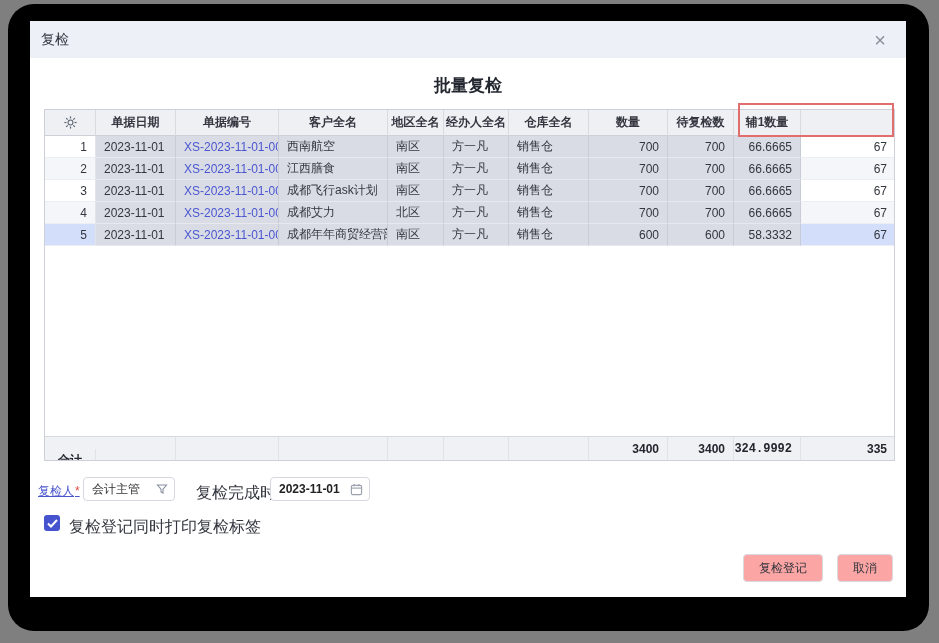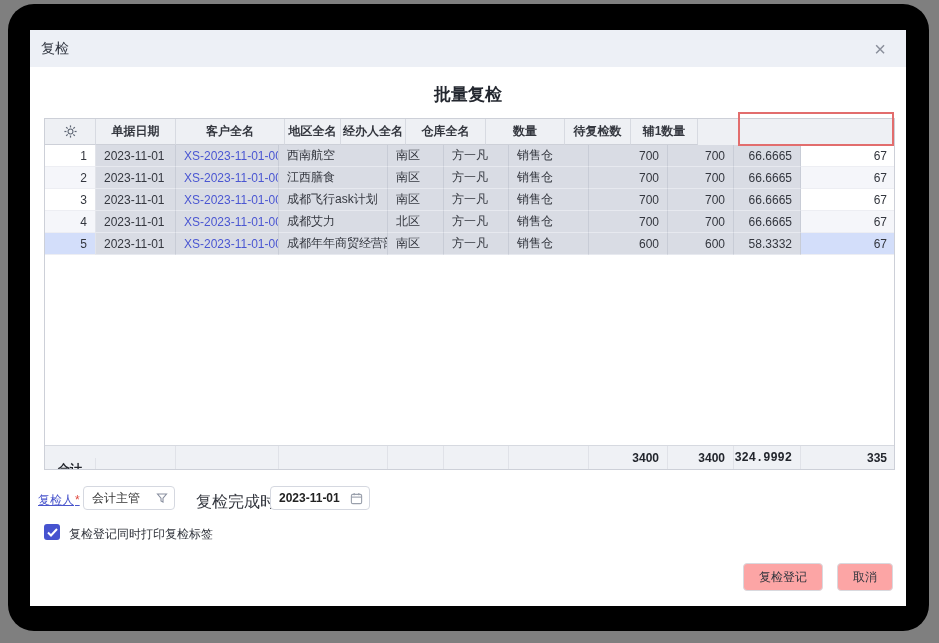--- a/index.html
+++ b/index.html
@@ -2,21 +2,21 @@
 <html><head>
 <meta charset="utf-8">
 <style>
   html,body{margin:0;padding:0;}
   body{
     width:939px;height:643px;position:relative;overflow:hidden;
     background:#7f7f7f;
     font-family:"Liberation Sans","DejaVu Sans",sans-serif;
   }
   .frame{position:absolute;left:8px;top:4px;width:921px;height:627px;background:#000;border-radius:26px;}
-  .dlg{position:absolute;left:30px;top:30px;width:876px;height:576px;background:#fff;}
+  .dlg{position:absolute;left:30px;top:21px;width:876px;height:576px;background:#fff;}
   .titlebar{position:absolute;left:0;top:0;width:100%;height:37px;background:#edf0f6;display:flex;align-items:center;}
   .titlebar .t{margin-left:11px;font-size:14px;color:#2c313c;}
   .close{position:absolute;right:14px;top:7px;width:24px;height:24px;display:flex;align-items:center;justify-content:center;
          font-size:20px;color:#8a8f9b;cursor:pointer;line-height:1;}
   .heading{position:absolute;top:53px;left:0;width:100%;text-align:center;font-size:17px;font-weight:bold;color:#23272f;}
 
   
   .table{position:absolute;left:14px;top:88px;width:851px;border:1px solid #cdd0d8;box-sizing:border-box;font-size:12px;background:#404040;}
   .trow{display:flex;overflow:hidden;}
   .td{box-sizing:border-box;height:100%;display:flex;align-items:center;padding:0 8px;overflow:hidden;white-space:nowrap;flex:0 0 auto;}
@@ -40,21 +40,21 @@
   .req{color:#e04a3f;text-decoration:none;margin-left:1px;}
   .field{position:absolute;height:24px;border:1px solid #d5d8e0;border-radius:4px;box-sizing:border-box;background:#fff;display:flex;align-items:center;}
   .field input{border:0;outline:none;background:transparent;font-size:12px;color:#333;width:100%;padding:0 4px 0 8px;
                font-family:"Liberation Sans","DejaVu Sans",sans-serif;}
   .f-inspector{left:53px;top:456px;width:92px;}
   .f-time{left:240px;top:456px;width:100px;}
   .f-time input{font-weight:bold;color:#222;}
   .field .ic{flex:0 0 auto;margin-right:6px;display:flex;align-items:center;}
   .plain-lbl{position:absolute;left:166px;top:462px;font-size:16px;color:#33363e;}
   .cb{position:absolute;left:14px;top:494px;width:16px;height:16px;border-radius:3px;background:#4653cf;display:flex;align-items:center;justify-content:center;cursor:pointer;}
-  .cb-lbl{position:absolute;left:39px;top:496px;font-size:12px;color:#33363e;}
+  .cb-lbl{position:absolute;left:39px;top:496px;font-size:16px;color:#33363e;}
   .btns{position:absolute;right:13px;top:533px;display:flex;gap:14px;}
   .btn{height:26px;padding:0 15px;background:#fca5a5;border:1px solid #d9d9de;border-radius:4px;font-size:12px;color:#33363e;
        display:flex;align-items:center;cursor:pointer;}
 </style>
 </head>
 <body>
 
 <div class="frame"></div>
 
 <div class="dlg">
@@ -77,20 +77,21 @@
               <line x1="0.5" y1="8" x2="3" y2="8"></line>
               <line x1="13" y1="8" x2="15.5" y2="8"></line>
               <line x1="2.7" y1="2.7" x2="4.5" y2="4.5"></line>
               <line x1="11.5" y1="11.5" x2="13.3" y2="13.3"></line>
               <line x1="13.3" y1="2.7" x2="11.5" y2="4.5"></line>
               <line x1="2.7" y1="13.3" x2="4.5" y2="11.5"></line>
             </g>
           </svg>
         </div>
         <div class="td" style="width: 80px;">单据日期</div>
+        <div class="td" style="width: 103px;">单据编号</div>
         <div class="td" style="width: 109px;">客户全名</div>
         <div class="td" style="width: 56px;">地区全名</div>
         <div class="td" style="width: 65px;">经办人全名</div>
         <div class="td" style="width: 80px;">仓库全名</div>
         <div class="td" style="width: 79px;">数量</div>
         <div class="td" style="width: 66px;">待复检数</div>
         <div class="td" style="width: 67px;">辅1数量</div>
       </div>
     <div id="tbody">
         <div class="trow tb-row odd">

